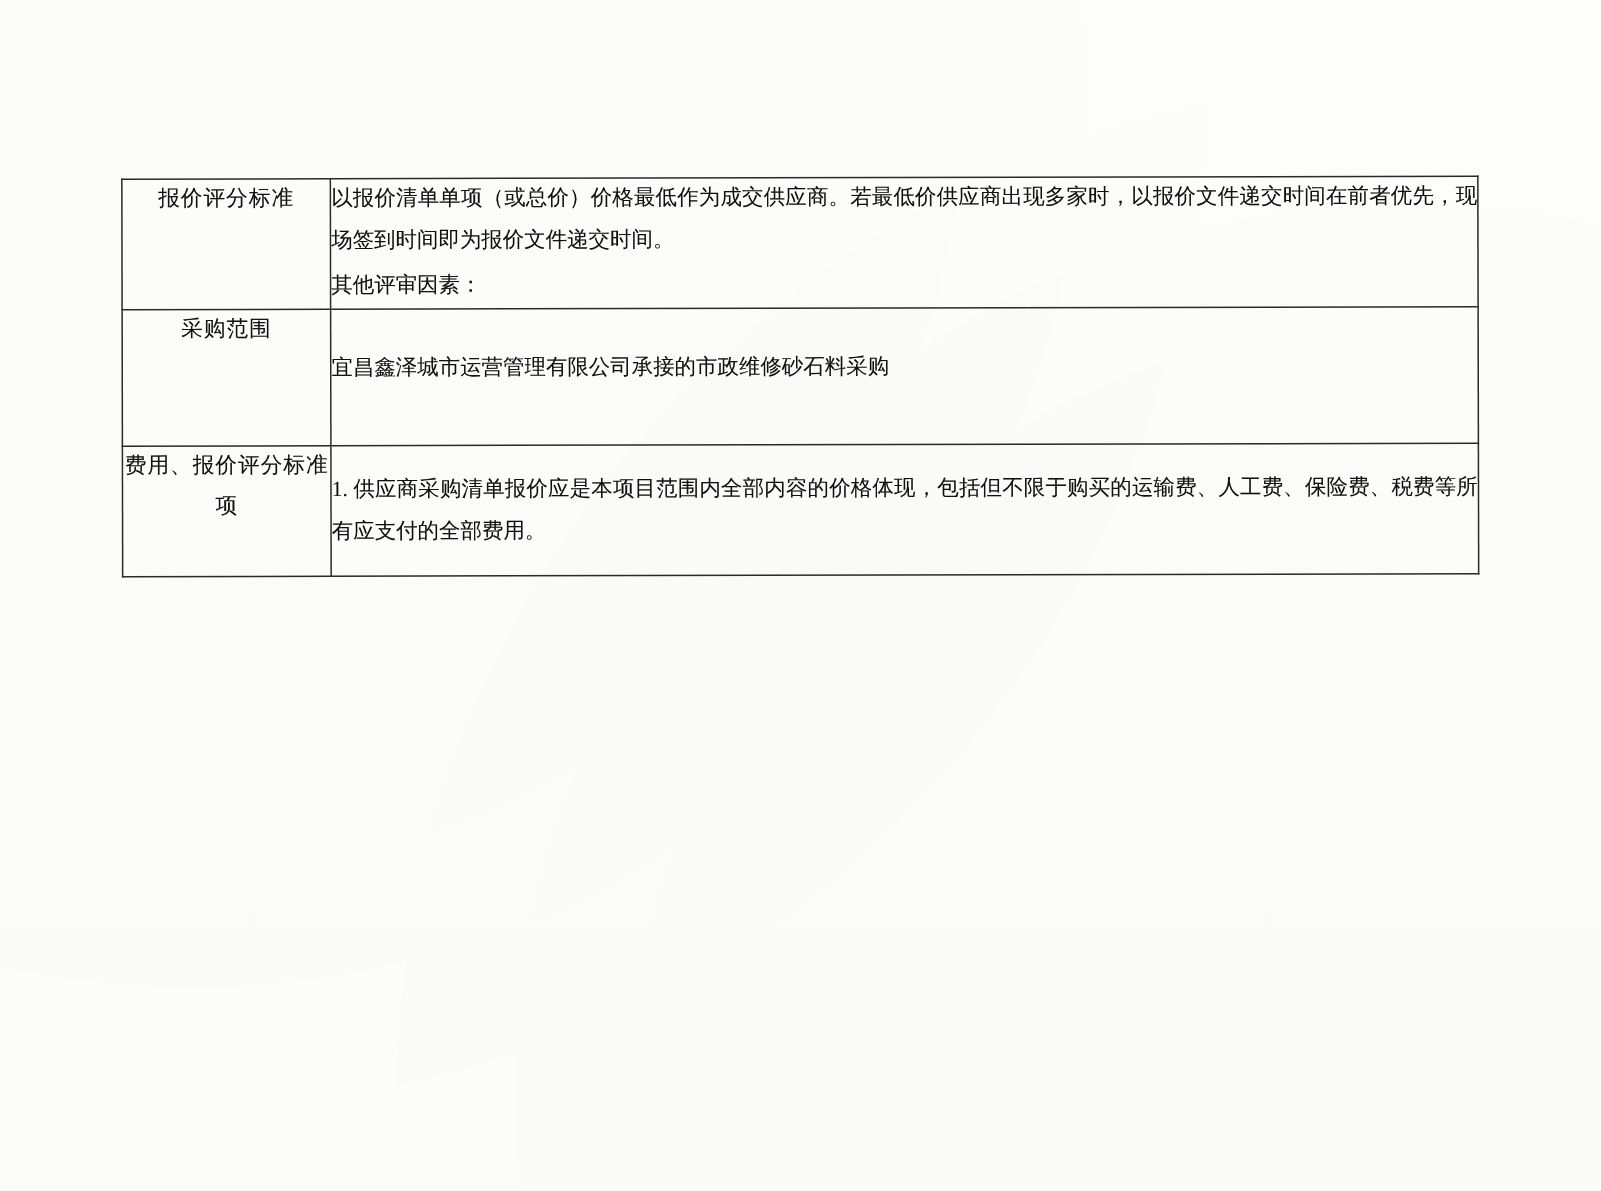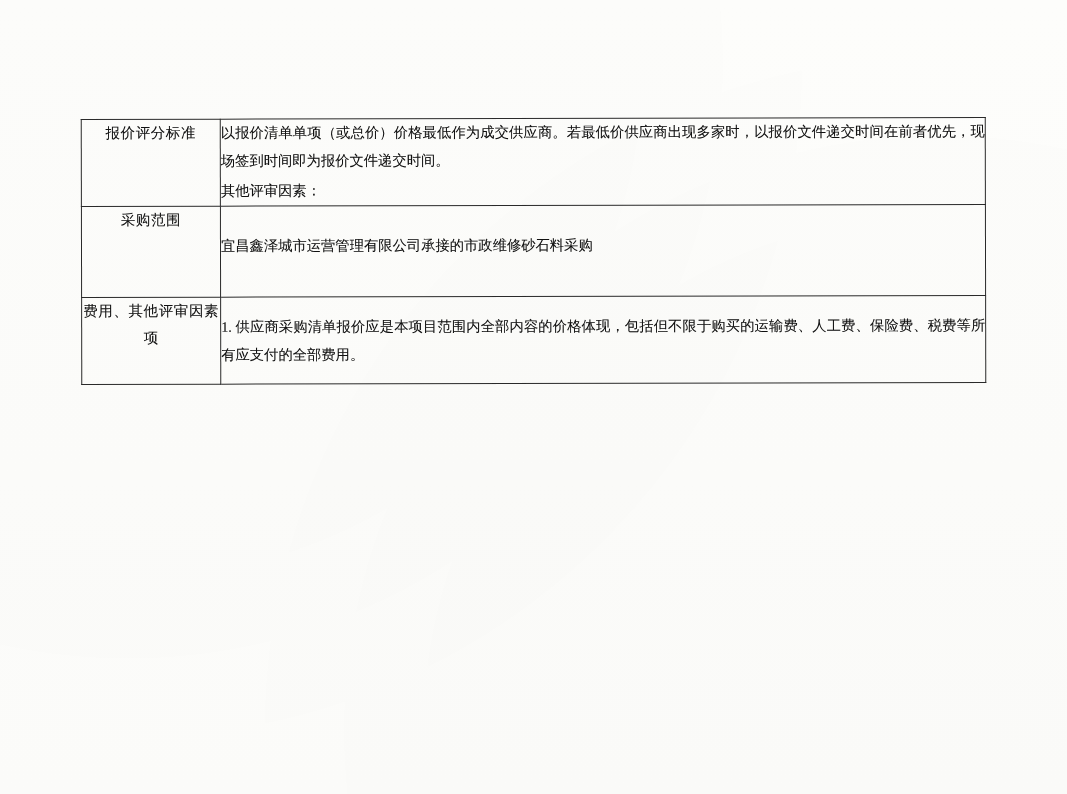--- a/index.html
+++ b/index.html
@@ -108,21 +108,21 @@
         <td class="label-cell">
           <span class="lbl-line">采购范围</span>
         </td>
         <td class="content-cell">
           <p>宜昌鑫泽城市运营管理有限公司承接的市政维修砂石料采购</p>
         </td>
       </tr>
 
       <tr class="row-fees">
         <td class="label-cell">
-          <span class="lbl-line">费用、其他评审因素</span>
+          <span class="lbl-line">费用、报价评分标准</span>
           <span class="lbl-line">项</span>
         </td>
         <td class="content-cell">
           <p>
             <span>1. 供应商采购清单报价应是本项目范围内全部内容的价格体现，包括但不限于购买的</span><span class="u">运输费、人工费、保险费、税费</span><span>等所有应支付的全部费用。</span>
           </p>
         </td>
       </tr>
     </tbody>
   </table>

